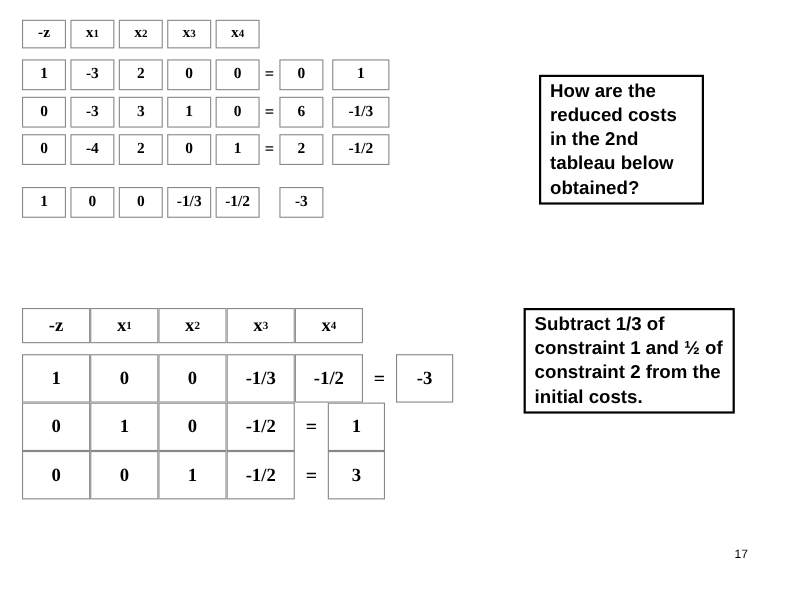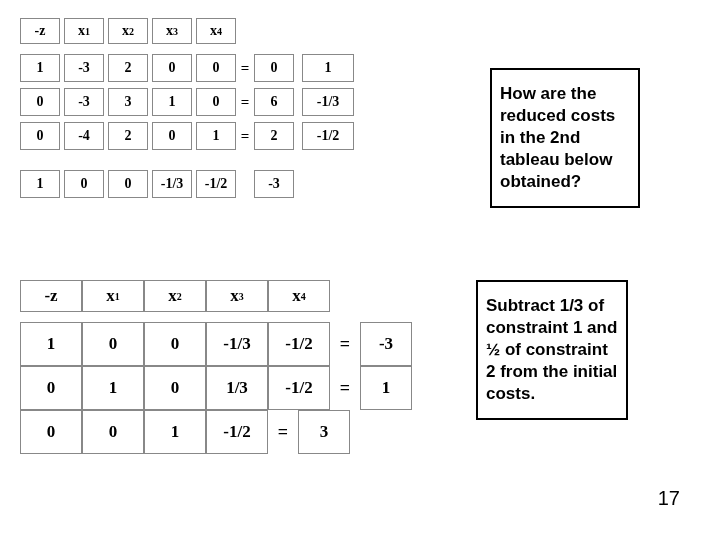--- a/index.html
+++ b/index.html
@@ -31,39 +31,39 @@
   .cell.bigheader { width: 62px; height: 32px; font-size: 17px; }
   .gap2 { width: 4px; }
   .gap6 { width: 8px; }
   .eq { width: 18px; text-align: center; font-weight: bold; font-size: 15px; }
   .eq2 { width: 30px; text-align: center; font-weight: bold; font-size: 18px; }
   .vspace-small { height: 6px; }
   .vspace-med { height: 10px; }
 
   .box {
     border: 2.5px solid #000;
-    padding: 13px 8px;
+    padding: 2px 8px;
     font-family: Arial, sans-serif;
     font-weight: bold;
     font-size: 17px;
     line-height: 1.3;
     box-sizing: border-box;
   }
   #question-box { position: absolute; left: 490px; top: 68px; width: 150px; }
-  #answer-box  { position: absolute; left: 476px; top: 280px; width: 152px; }
+  #answer-box  { position: absolute; left: 476px; top: 280px; width: 192px; }
 
   #tableau1 { position: absolute; left: 20px; top: 18px; }
   #tableau2 { position: absolute; left: 20px; top: 280px; }
 
   #page-number {
     position: absolute;
     right: 40px;
     bottom: 30px;
     font-family: Arial, sans-serif;
-    font-size: 20px;
+    font-size: 11px;
   }
 
   .sub { font-size: 10px; vertical-align: sub; }
 </style>
 </head>
 <body>
 
 <div id="tableau1">
 
   <div class="row">
@@ -196,21 +196,20 @@
     <div class="cell big">-1/3</div>
     <div class="cell big">-1/2</div>
     <div class="eq2">=</div>
     <div class="cell big" style="width:52px">-3</div>
   </div>
 
   <div class="row">
     <div class="cell big">0</div>
     <div class="cell big">1</div>
     <div class="cell big">0</div>
-    <div class="cell big">1/3</div>
     <div class="cell big">-1/2</div>
     <div class="eq2">=</div>
     <div class="cell big" style="width:52px">1</div>
   </div>
 
   <div class="row">
     <div class="cell big">0</div>
     <div class="cell big">0</div>
     <div class="cell big">1</div>
     <div class="cell big">-1/2</div>

